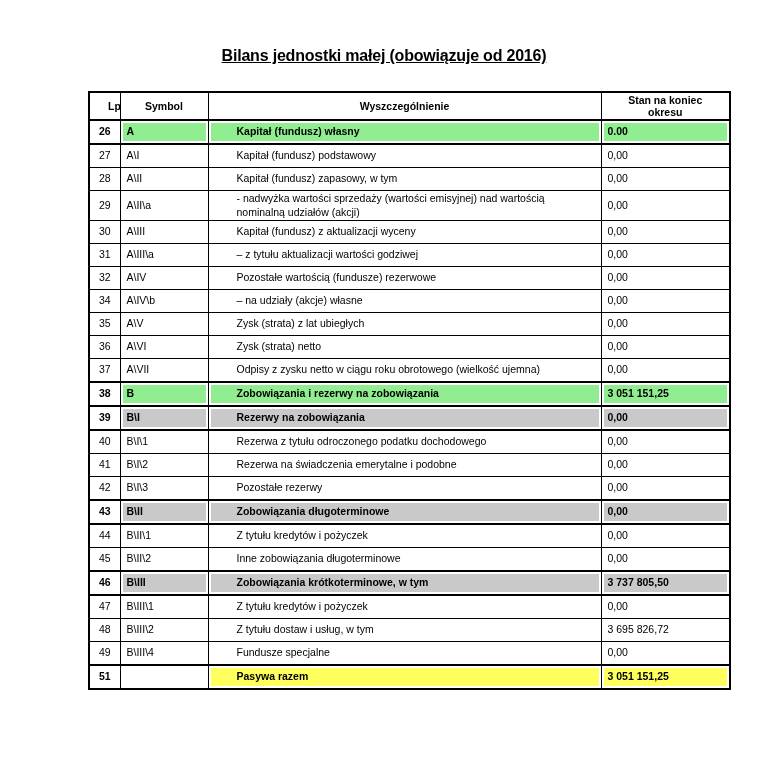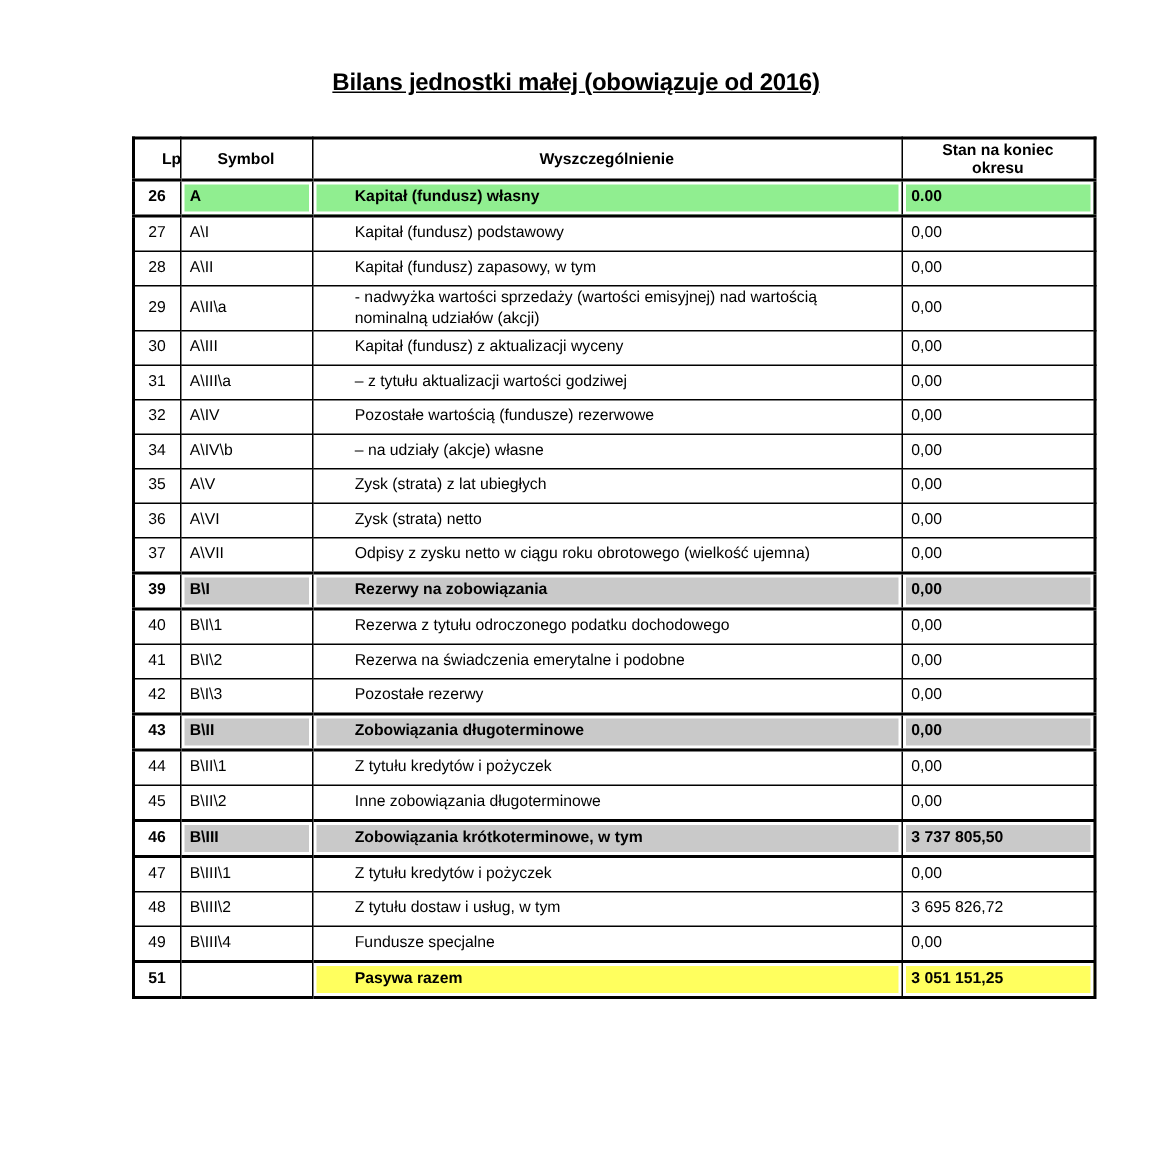--- a/index.html
+++ b/index.html
@@ -125,20 +125,26 @@
           <td class="desc">Zysk (strata) netto</td>
           <td class="val">0,00</td>
         </tr>
         <tr>
           <td class="lp">37</td>
           <td class="sym">A\VII</td>
           <td class="desc">Odpisy z zysku netto w ciągu roku obrotowego (wielkość ujemna)</td>
           <td class="val">0,00</td>
         </tr>
         <tr class="bold hl">
+          <td class="lp">38</td>
+          <td class="sym hl-green">B</td>
+          <td class="desc hl-green">Zobowiązania i rezerwy na zobowiązania</td>
+          <td class="val hl-green">3 051 151,25</td>
+        </tr>
+        <tr class="bold hl">
           <td class="lp">39</td>
           <td class="sym hl-gray">B\I</td>
           <td class="desc hl-gray">Rezerwy na zobowiązania</td>
           <td class="val hl-gray">0,00</td>
         </tr>
         <tr>
           <td class="lp">40</td>
           <td class="sym">B\I\1</td>
           <td class="desc">Rezerwa z tytułu odroczonego podatku dochodowego</td>
           <td class="val">0,00</td>

